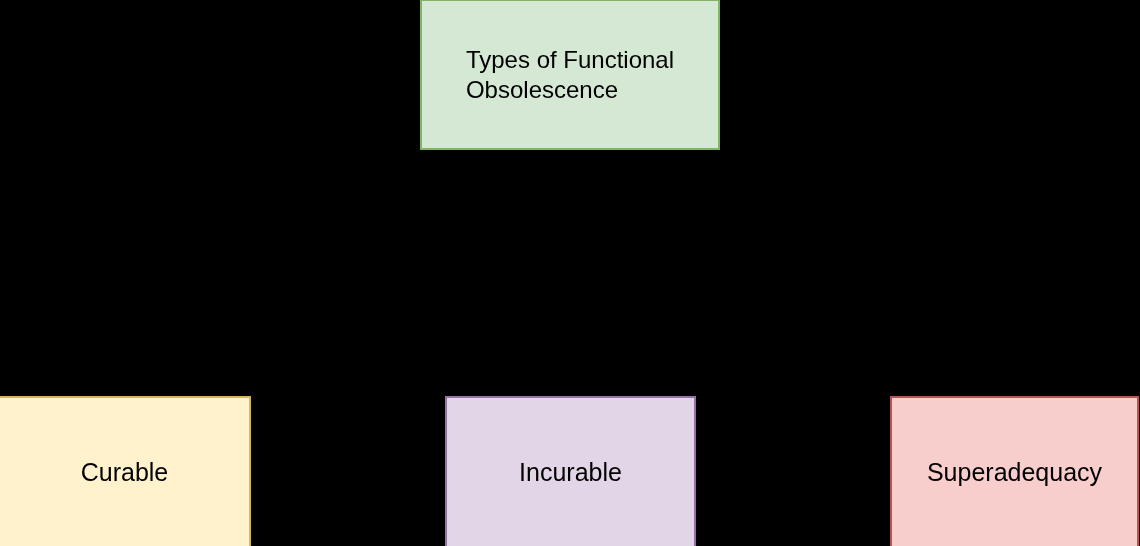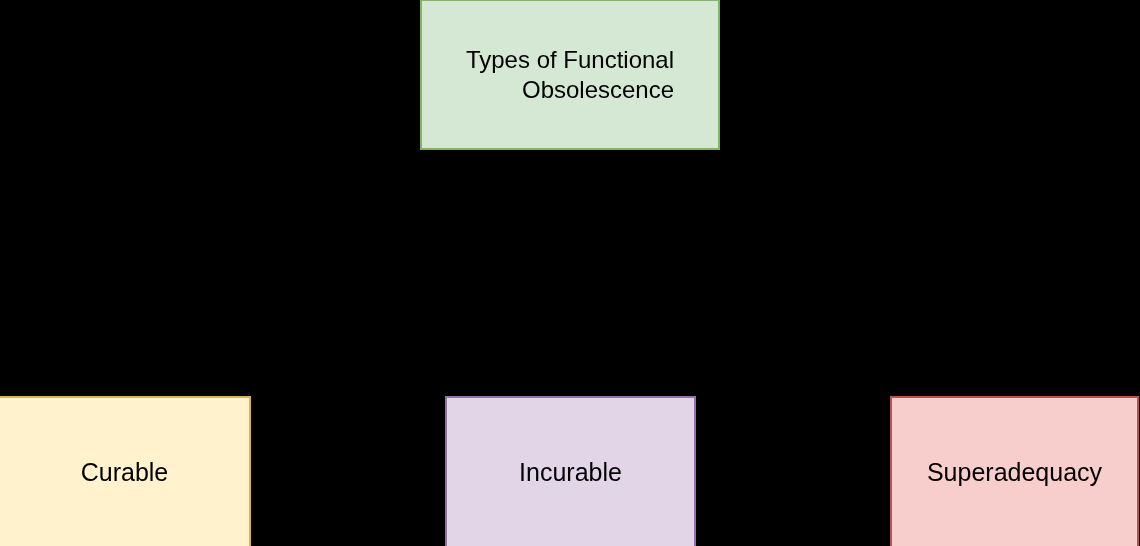--- a/index.html
+++ b/index.html
@@ -29,21 +29,21 @@
     pointer-events: none;
   }
   .node {
     position: absolute;
     box-sizing: border-box;
     border-style: solid;
     border-width: 2px;
     display: flex;
     align-items: center;
     justify-content: center;
-    text-align: right;
+    text-align: left;
     color: #000000;
     line-height: 1.22;
   }
   .node-label {
     display: block;
     padding: 0 6px;
     white-space: pre-line;
   }
   #node-root {
     left: 420px;

